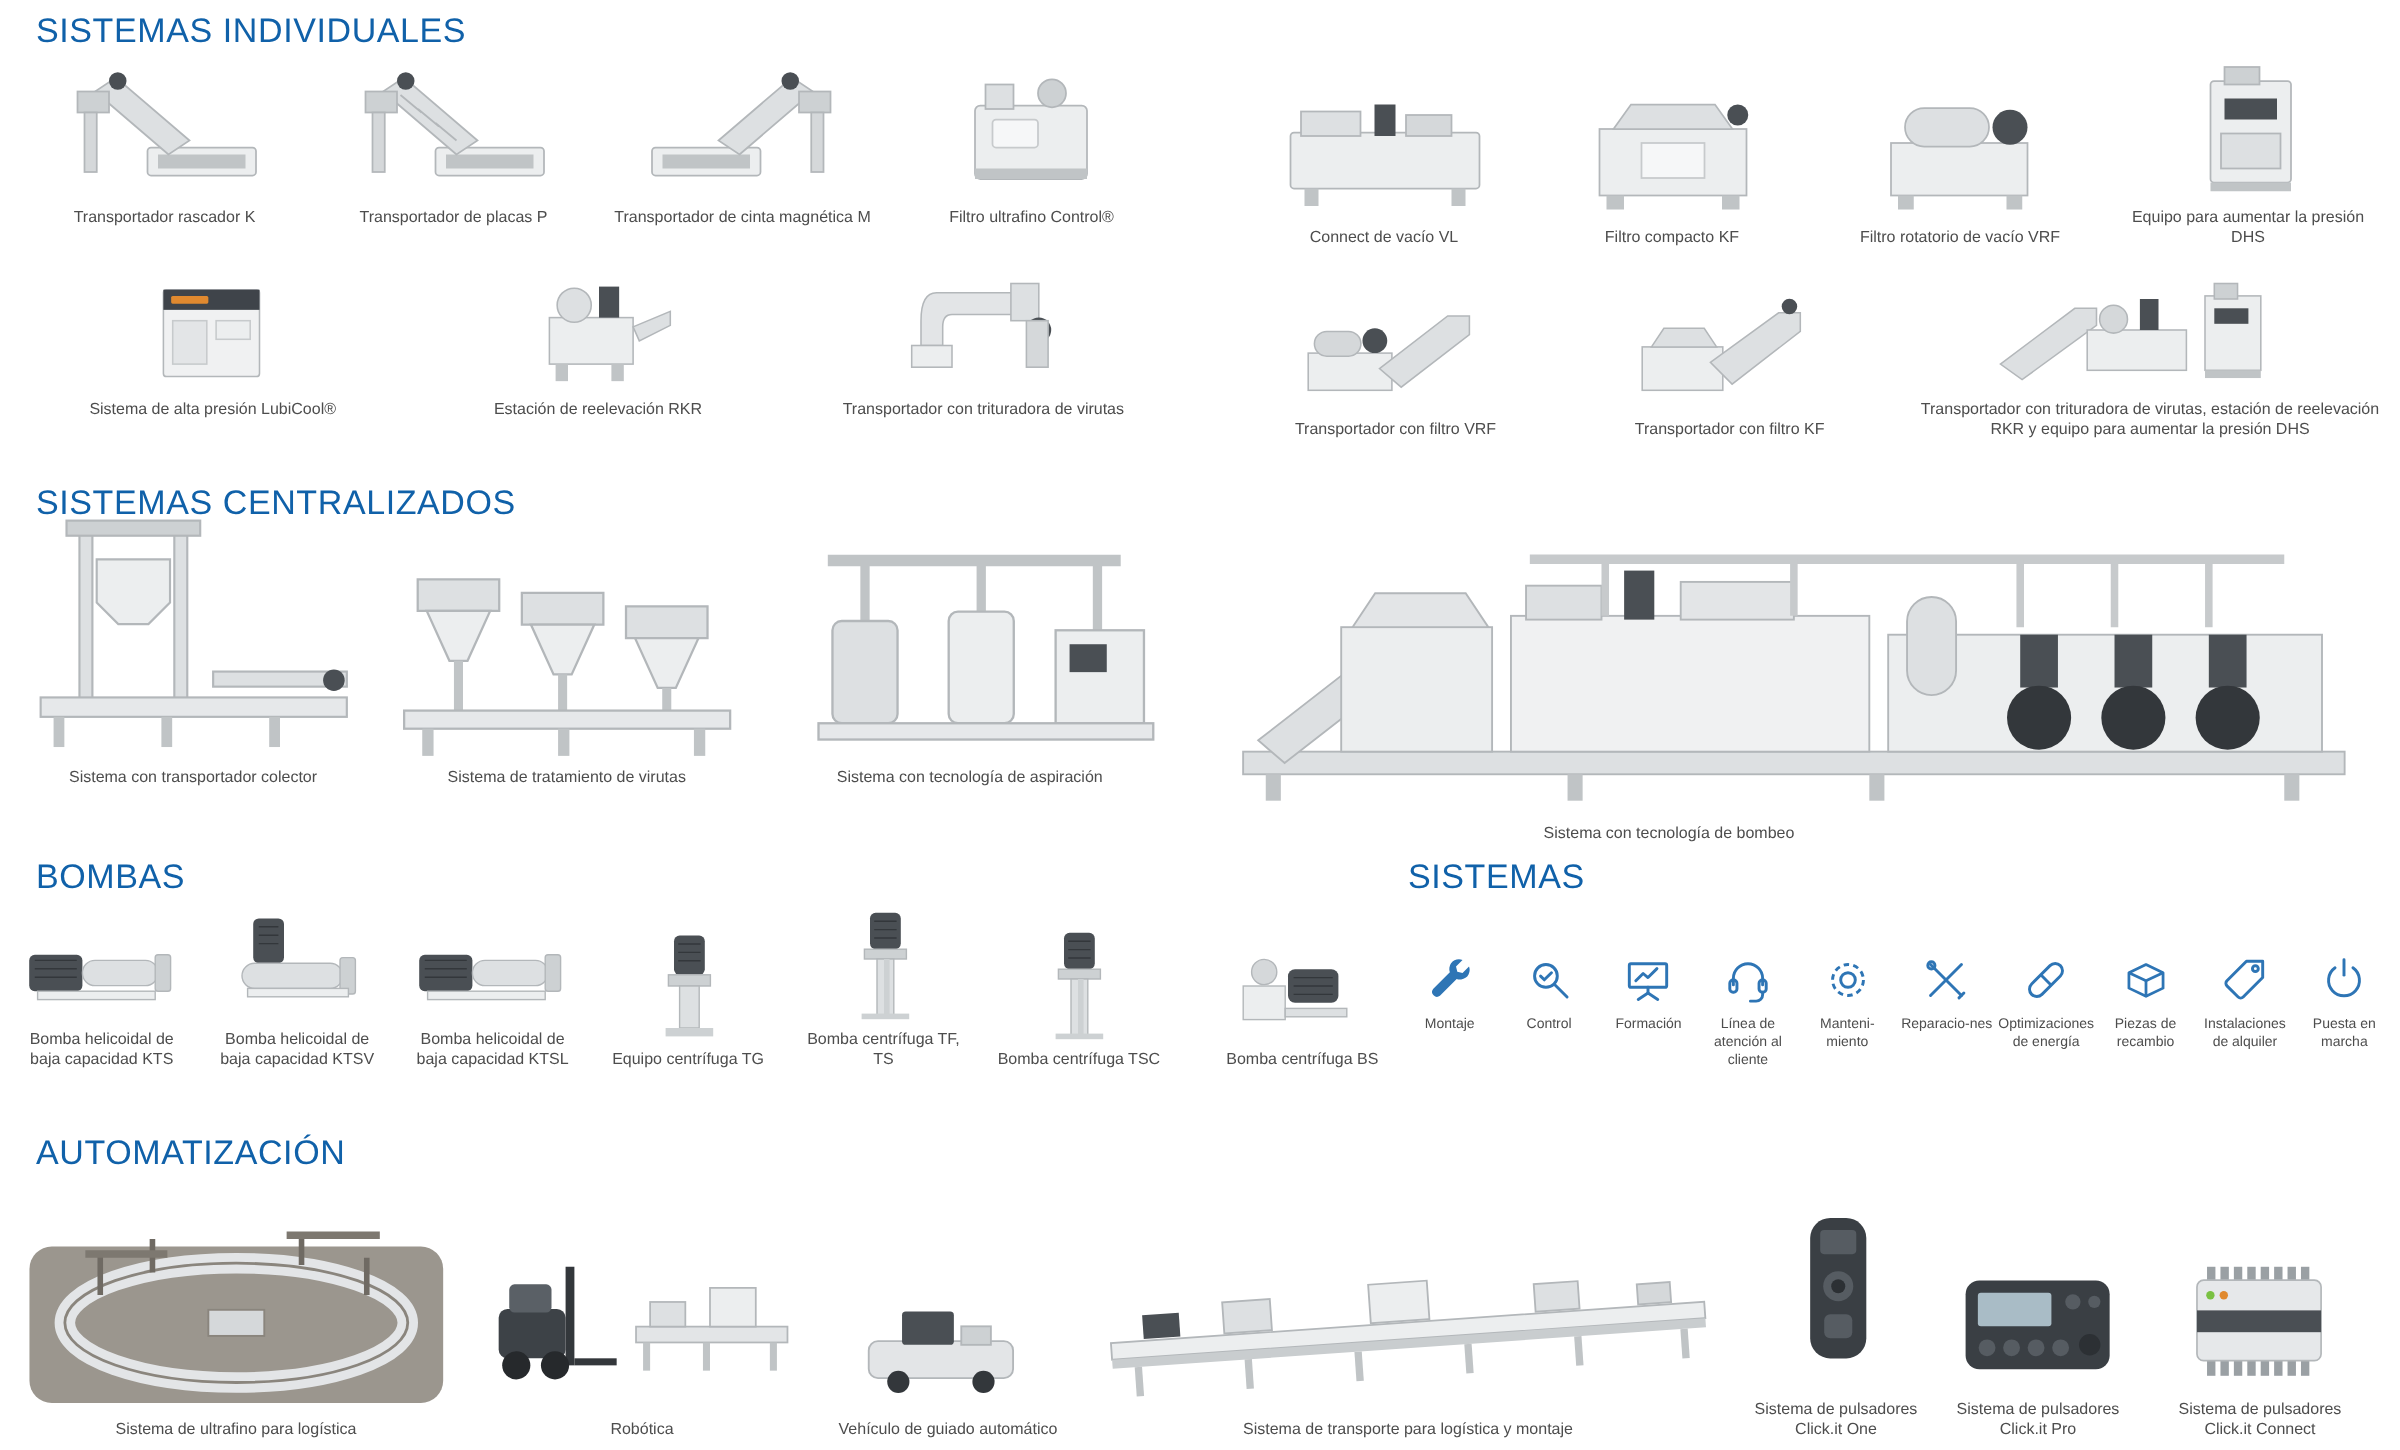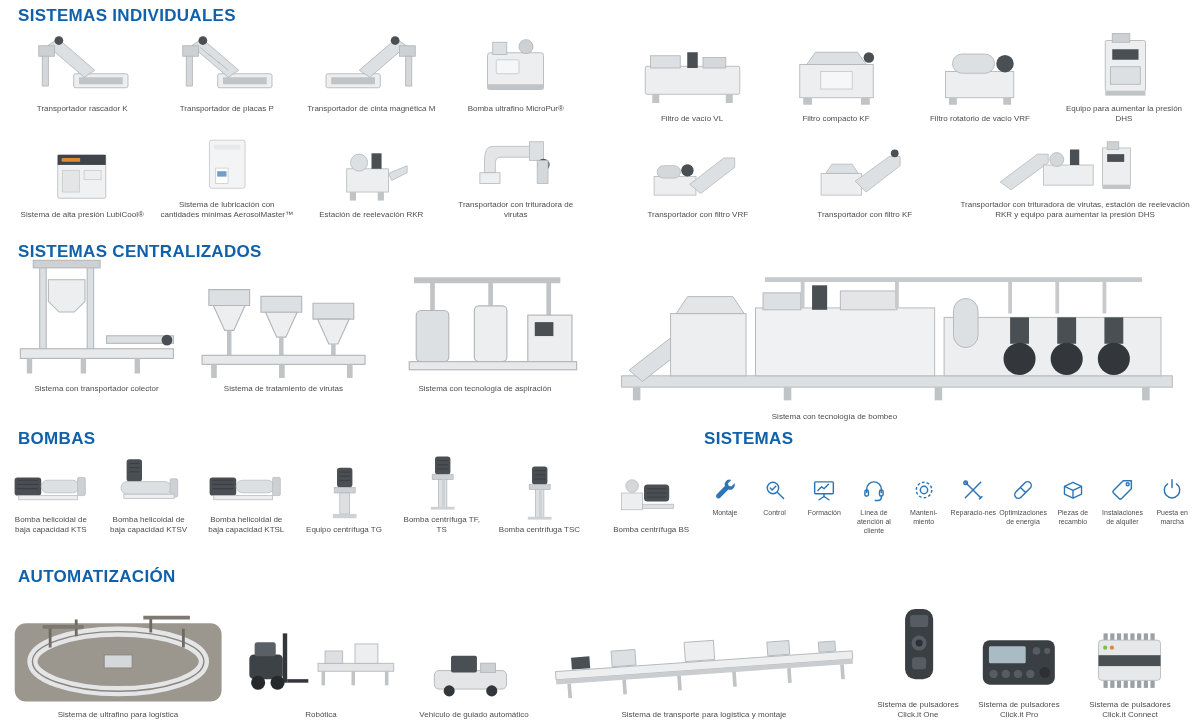--- a/index.html
+++ b/index.html
@@ -1,18 +1,18 @@
 <!DOCTYPE html>
 <html><head>
 <meta charset="utf-8">
 <style>
   *{margin:0;padding:0;box-sizing:border-box}
   html,body{width:1200px;height:725px}
   body{position:relative;background:#ffffff;font-family:"Liberation Sans",sans-serif;overflow:hidden}
-  .sec-title{position:absolute;font-size:17px;font-weight:700;color:#1061a9;letter-spacing:.3px;white-space:nowrap}
+  .sec-title{position:absolute;font-size:17px;font-weight:400;color:#1061a9;letter-spacing:.3px;white-space:nowrap}
   .row{position:absolute;display:flex;align-items:flex-end}
   .product{display:flex;flex-direction:column;align-items:center;justify-content:flex-end;flex:1;min-width:0}
   .product-icon{width:100%;display:flex;align-items:flex-end;justify-content:center}
   .product-icon svg{display:block;max-width:94%;max-height:100%}
   .product-label{font-size:8px;color:#4d4d4d;text-align:center;line-height:1.3;margin-top:4px;padding:0 5px}
   .service{display:flex;flex-direction:column;align-items:center;flex:1;min-width:0}
   .service-icon{width:26px;height:26px}
   .service-icon svg{display:block;width:100%;height:100%}
   .service-label{font-size:7px;color:#4d4d4d;text-align:center;line-height:1.3;margin-top:5px;padding:0 1px}
   #sec-individuales-title{left:18px;top:6px}
@@ -100,36 +100,36 @@
       <div class="product">
         <div class="product-icon">
           <svg viewBox="0 0 120 80">
             <rect x="28" y="26" width="64" height="42" rx="3" fill="#eceeef" stroke="#b3b7ba"></rect>
             <rect x="34" y="14" width="16" height="14" fill="#dde0e2" stroke="#b3b7ba"></rect>
             <circle cx="72" cy="19" r="8" fill="#cdd1d3" stroke="#b3b7ba"></circle>
             <rect x="38" y="34" width="26" height="16" rx="2" fill="#f6f7f8" stroke="#c7cacc"></rect>
             <rect x="28" y="62" width="64" height="6" fill="#c0c4c6"></rect>
           </svg>
         </div>
-        <div class="product-label">Bomba ultrafino MicroPur®</div>
+        <div class="product-label">Filtro ultrafino Control®</div>
       </div>
     </div>
   <div class="row" id="ind-r1-right">
       <div class="product">
         <div class="product-icon">
           <svg viewBox="0 0 120 80">
             <rect x="6" y="30" width="108" height="32" rx="2" fill="#eceeef" stroke="#b3b7ba"></rect>
             <rect x="12" y="18" width="34" height="14" fill="#dde0e2" stroke="#b3b7ba"></rect>
             <rect x="54" y="14" width="12" height="18" fill="#4a4f54"></rect>
             <rect x="72" y="20" width="26" height="12" fill="#d5d8da" stroke="#b3b7ba"></rect>
             <rect x="14" y="62" width="8" height="10" fill="#c0c4c6"></rect>
             <rect x="98" y="62" width="8" height="10" fill="#c0c4c6"></rect>
           </svg>
         </div>
-        <div class="product-label">Filtro de vacío VL</div>
+        <div class="product-label">Connect de vacío VL</div>
       </div>
       <div class="product">
         <div class="product-icon">
           <svg viewBox="0 0 120 80">
             <rect x="18" y="28" width="84" height="38" fill="#eceeef" stroke="#b3b7ba"></rect>
             <path d="M26 28 L36 14 L84 14 L94 28 Z" fill="#dde0e2" stroke="#b3b7ba"></path>
             <rect x="42" y="36" width="36" height="20" fill="#f6f7f8" stroke="#c7cacc"></rect>
             <circle cx="97" cy="20" r="6" fill="#4a4f54"></circle>
             <rect x="22" y="66" width="10" height="8" fill="#c0c4c6"></rect>
             <rect x="88" y="66" width="10" height="8" fill="#c0c4c6"></rect>
@@ -167,31 +167,20 @@
         <div class="product-icon">
           <svg viewBox="0 0 120 80">
             <rect x="28" y="14" width="62" height="56" rx="2" fill="#f0f1f2" stroke="#b3b7ba"></rect>
             <rect x="28" y="14" width="62" height="13" fill="#3f444a"></rect>
             <rect x="33" y="18" width="24" height="5" rx="1" fill="#e0892f"></rect>
             <rect x="34" y="34" width="22" height="28" fill="#e3e5e7" stroke="#c7cacc"></rect>
             <rect x="62" y="34" width="22" height="12" fill="#eceeef" stroke="#c7cacc"></rect>
           </svg>
         </div>
         <div class="product-label">Sistema de alta presión LubiCool®</div>
-      </div>
-      <div class="product">
-        <div class="product-icon">
-          <svg viewBox="0 0 120 80">
-            <rect x="38" y="8" width="46" height="62" rx="3" fill="#f3f4f5" stroke="#c0c4c6"></rect>
-            <rect x="44" y="14" width="34" height="6" fill="#e6e8ea"></rect>
-            <rect x="46" y="44" width="16" height="20" fill="#ffffff" stroke="#c7cacc"></rect>
-            <rect x="48" y="48" width="12" height="7" fill="#6f9fc8"></rect>
-          </svg>
-        </div>
-        <div class="product-label">Sistema de lubricación con cantidades mínimas AerosolMaster™</div>
       </div>
       <div class="product">
         <div class="product-icon">
           <svg viewBox="0 0 120 80">
             <rect x="28" y="32" width="54" height="30" fill="#eceeef" stroke="#b3b7ba"></rect>
             <circle cx="44" cy="24" r="11" fill="#dde0e2" stroke="#b3b7ba"></circle>
             <rect x="60" y="12" width="13" height="20" fill="#4a4f54"></rect>
             <path d="M82 38 L106 28 L106 37 L86 47 Z" fill="#dde0e2" stroke="#b3b7ba"></path>
             <rect x="32" y="62" width="8" height="11" fill="#c0c4c6"></rect>
             <rect x="68" y="62" width="8" height="11" fill="#c0c4c6"></rect>

